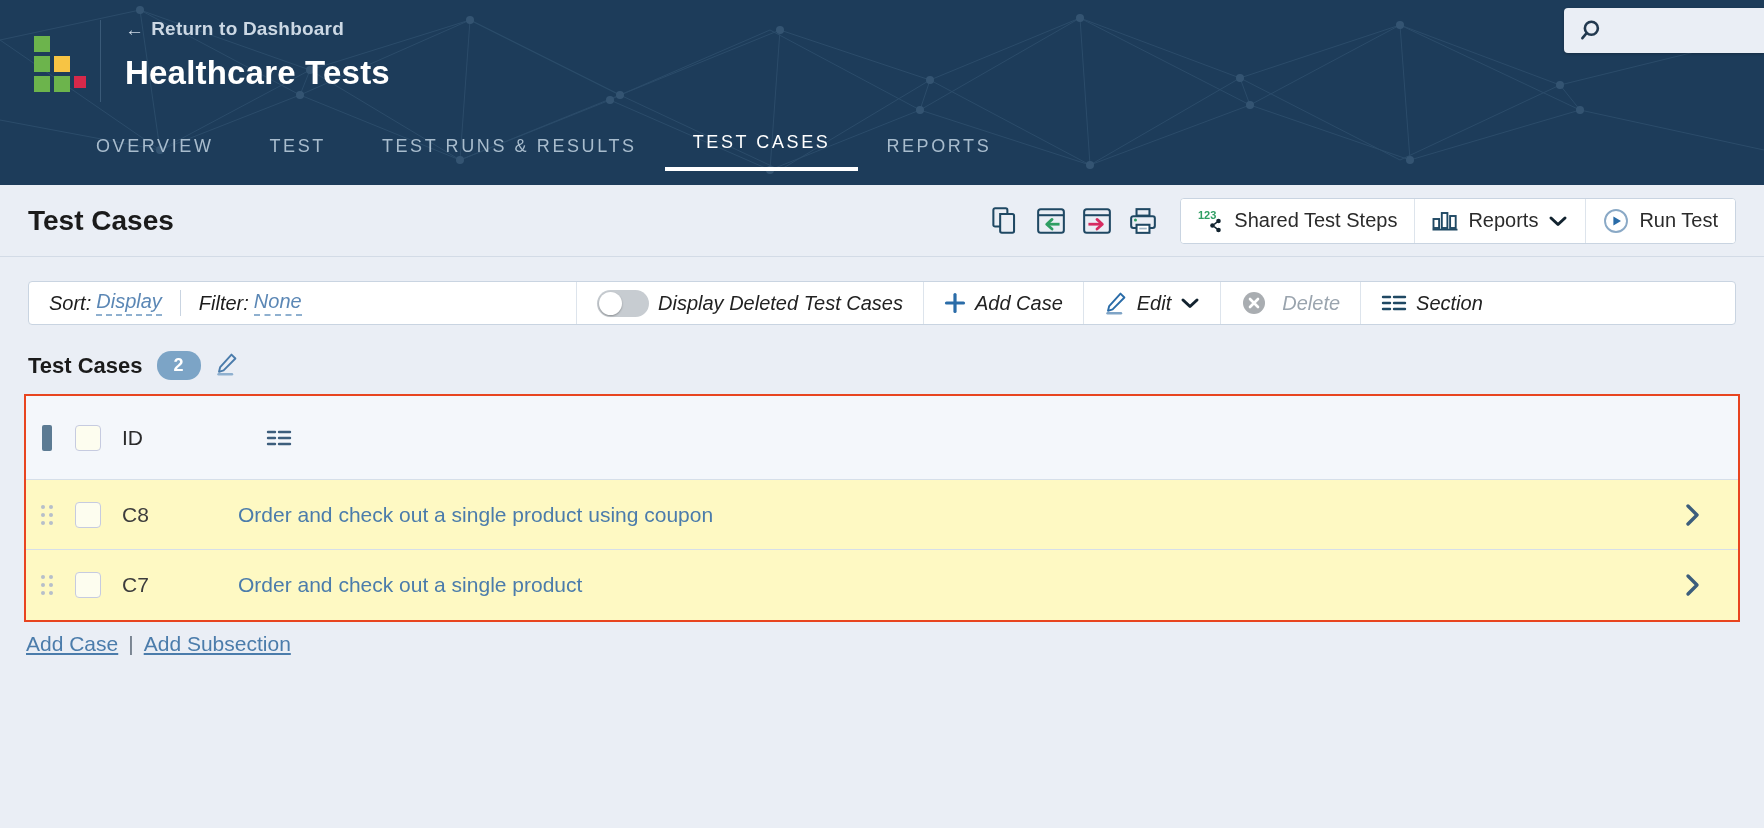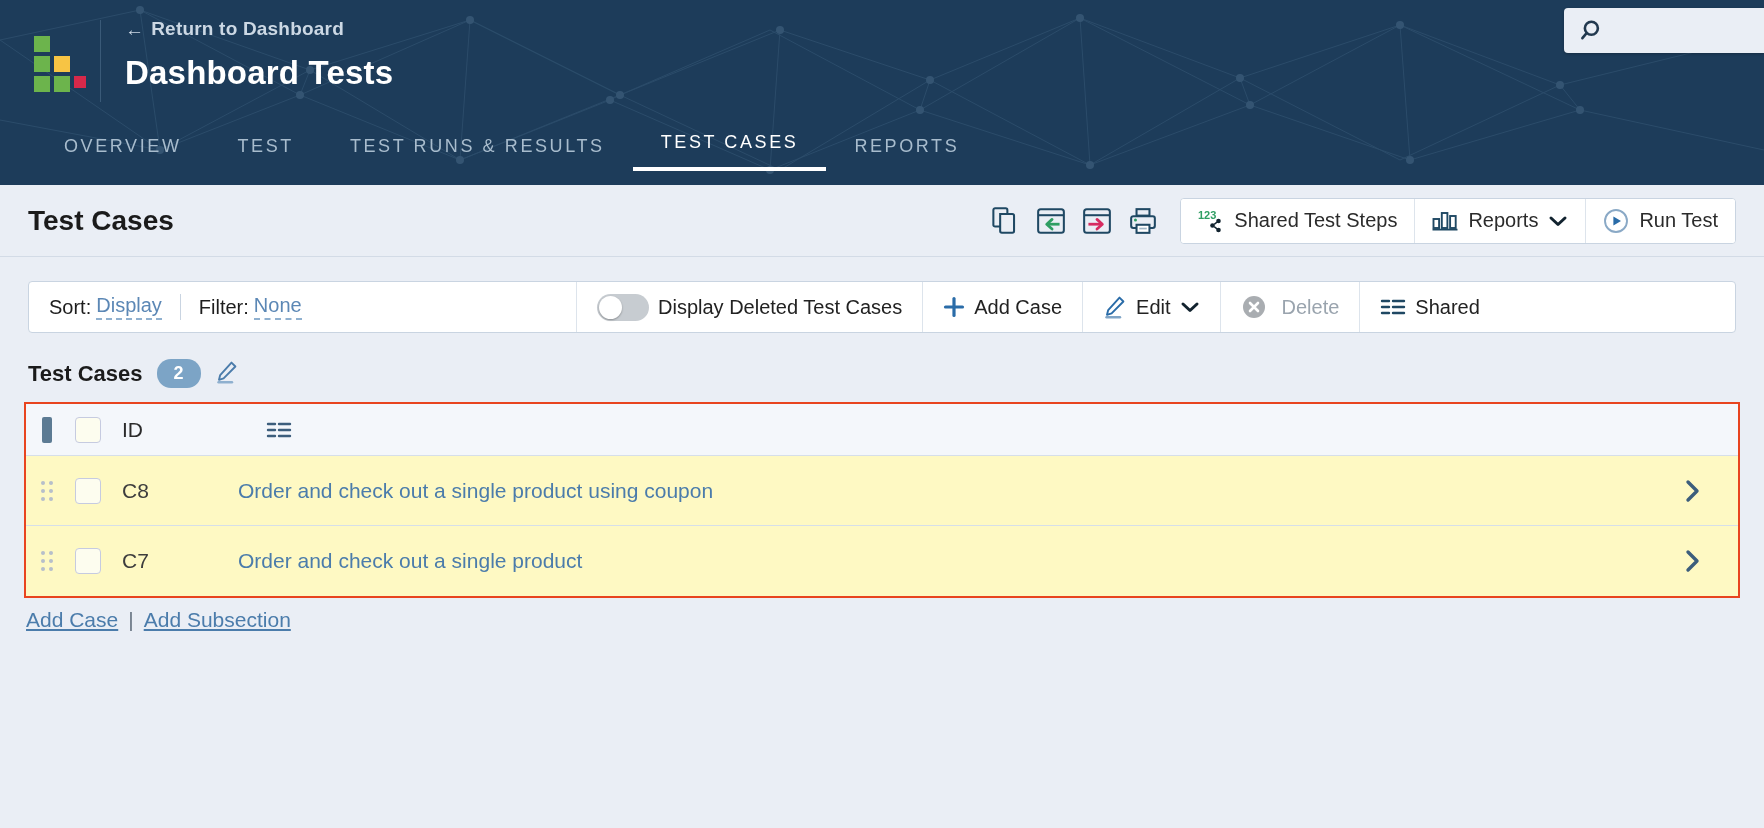--- a/index.html
+++ b/index.html
@@ -54,21 +54,21 @@
     box-shadow: 0 1px 3px rgba(0,0,0,.25);
   }
   .search-wrap svg { display: block; }
   .search-input {
     border: none; background: transparent; outline: none;
     font-family: "Liberation Sans", sans-serif; font-size: 15px;
     color: #22394f; margin-left: 8px; width: 120px;
   }
 
   
-  .nav { display: flex; align-items: flex-end; margin-top: 20px; padding-left: 36px; }
+  .nav { display: flex; align-items: flex-end; margin-top: 20px; padding-left: 68px; }
   .nav-item {
     color: #a8bccd; font-size: 18px; letter-spacing: 2.6px;
     padding: 10px 28px 14px 28px; cursor: pointer; white-space: nowrap;
   }
   .nav-item.active {
     color: #ffffff;
     border-bottom: 4px solid #ffffff;
   }
 
   
@@ -96,21 +96,21 @@
     border-right: 1px solid #dde4ec;
     background: #fff;
   }
   .gbtn:last-child { border-right: none; }
 
   
   .toolzone { padding: 24px 28px 0 28px; }
   .toolbar {
     display: flex; align-items: stretch;
     background: #fff; border: 1px solid #c9d4e1; border-radius: 4px;
-    height: 52px; width: 100%;
+    height: 44px; width: 100%; font-style: italic;
   }
   .tcell {
     display: flex; align-items: center; gap: 9px;
     padding: 0 20px; font-size: 20px; color: #222;
     border-right: 1px solid #dde4ec; cursor: pointer; white-space: nowrap;
   }
   .tcell:last-child { border-right: none; }
   .tcell.sortcell { width: 548px; gap: 0; cursor: default; }
   .lbl { color: #1d1d1d; }
   .dlink {
@@ -150,21 +150,21 @@
     border: 2px solid #e8441f;
     background: #fff;
   }
   .trow {
     display: flex; align-items: center;
     height: 70px;
     border-bottom: 1px solid #d6dfe9;
     background: #fef9c3;
   }
   .trow.thead {
-    background: #f4f7fb; height: 52px;
+    background: #f4f7fb; height: 84px;
     border-bottom: 1px solid #d6dfe9;
   }
   .trow:last-child { border-bottom: none; }
   .c-grip { width: 36px; display: flex; justify-content: center; padding-left: 6px; }
   .c-mark { width: 36px; display: flex; justify-content: center; padding-left: 6px; }
   .c-check { width: 52px; display: flex; justify-content: center; }
   .c-id { width: 120px; font-size: 21px; color: #3d3d3d; padding-left: 8px; }
   .c-title { flex: 1; font-size: 21px; color: #4b7cab; padding-left: 4px; cursor: pointer; }
   .c-right { width: 90px; display: flex; justify-content: center; }
 
@@ -235,21 +235,21 @@
         <i class="sq-g" style="left:8px;  top:40px;"></i>
         <i class="sq-g" style="left:28px; top:40px;"></i>
         <i class="sq-r" style="left:48px; top:40px; width:12px; height:12px;"></i>
       </div>
       <div class="logo-div"></div>
       <div class="titles">
         <div class="return-link">
           <span class="return-arrow">←</span>
           <span>Return to Dashboard</span>
         </div>
-        <div class="proj-title">Dashboard Tests</div>
+        <div class="proj-title">Healthcare Tests</div>
       </div>
     </div>
 
     <div class="nav">
       <div class="nav-item">OVERVIEW</div>
       <div class="nav-item">TEST</div>
       <div class="nav-item">TEST RUNS &amp; RESULTS</div>
       <div class="nav-item active">TEST CASES</div>
       <div class="nav-item">REPORTS</div>
     </div>
@@ -390,21 +390,21 @@
       <svg width="26" height="22" viewBox="0 0 26 22">
         <g stroke="#1f4863" stroke-width="2.4" stroke-linecap="round">
           <line x1="2" y1="5" x2="9" y2="5"></line>
           <line x1="13" y1="5" x2="24" y2="5"></line>
           <line x1="2" y1="11" x2="9" y2="11"></line>
           <line x1="13" y1="11" x2="24" y2="11"></line>
           <line x1="2" y1="17" x2="9" y2="17"></line>
           <line x1="13" y1="17" x2="24" y2="17"></line>
         </g>
       </svg>
-      <span>Shared</span>
+      <span>Section</span>
     </div>
   </div>
 </div>
 
 <div class="section-head">
   <span class="section-title">Test Cases</span>
   <span class="badge">2</span>
   <span>
     <svg width="24" height="24" viewBox="0 0 24 24">
       <path d="M16.5 2.6 L20.4 6.5 L8.6 18.3 L4 19.8 L5.2 15.1 Z" fill="none" stroke="#4b7cab" stroke-width="1.9" stroke-linejoin="round"></path>

